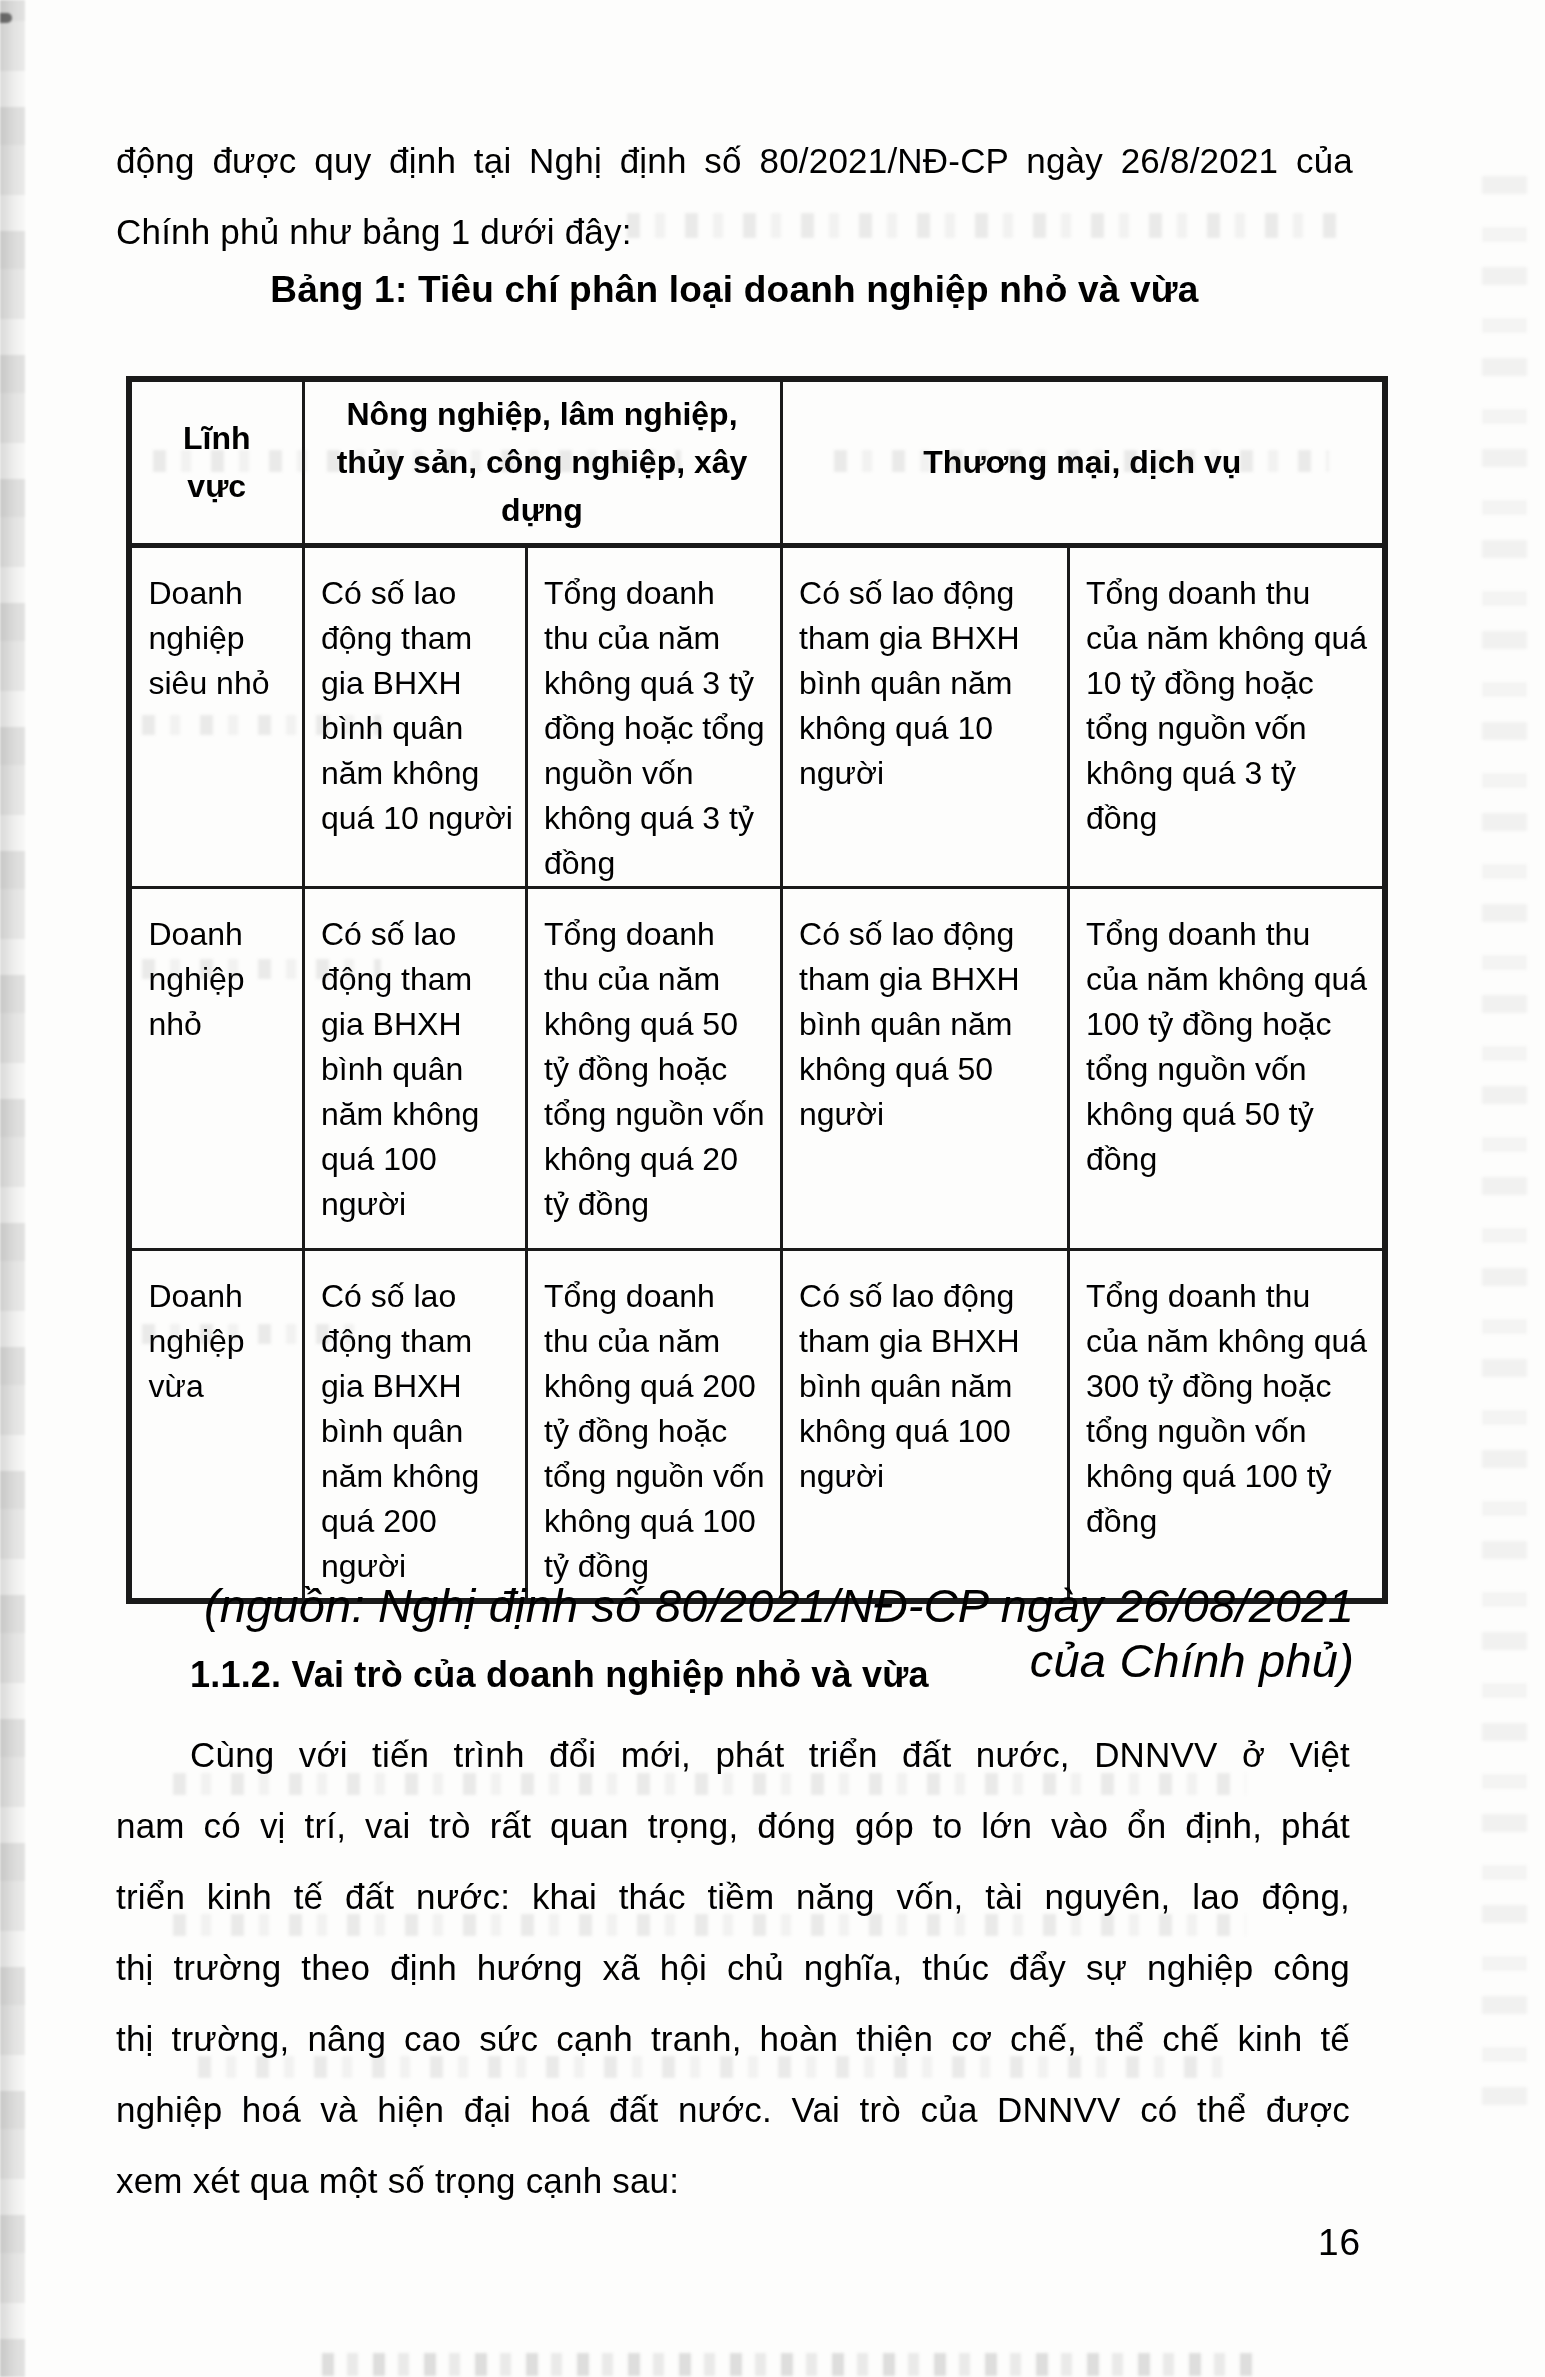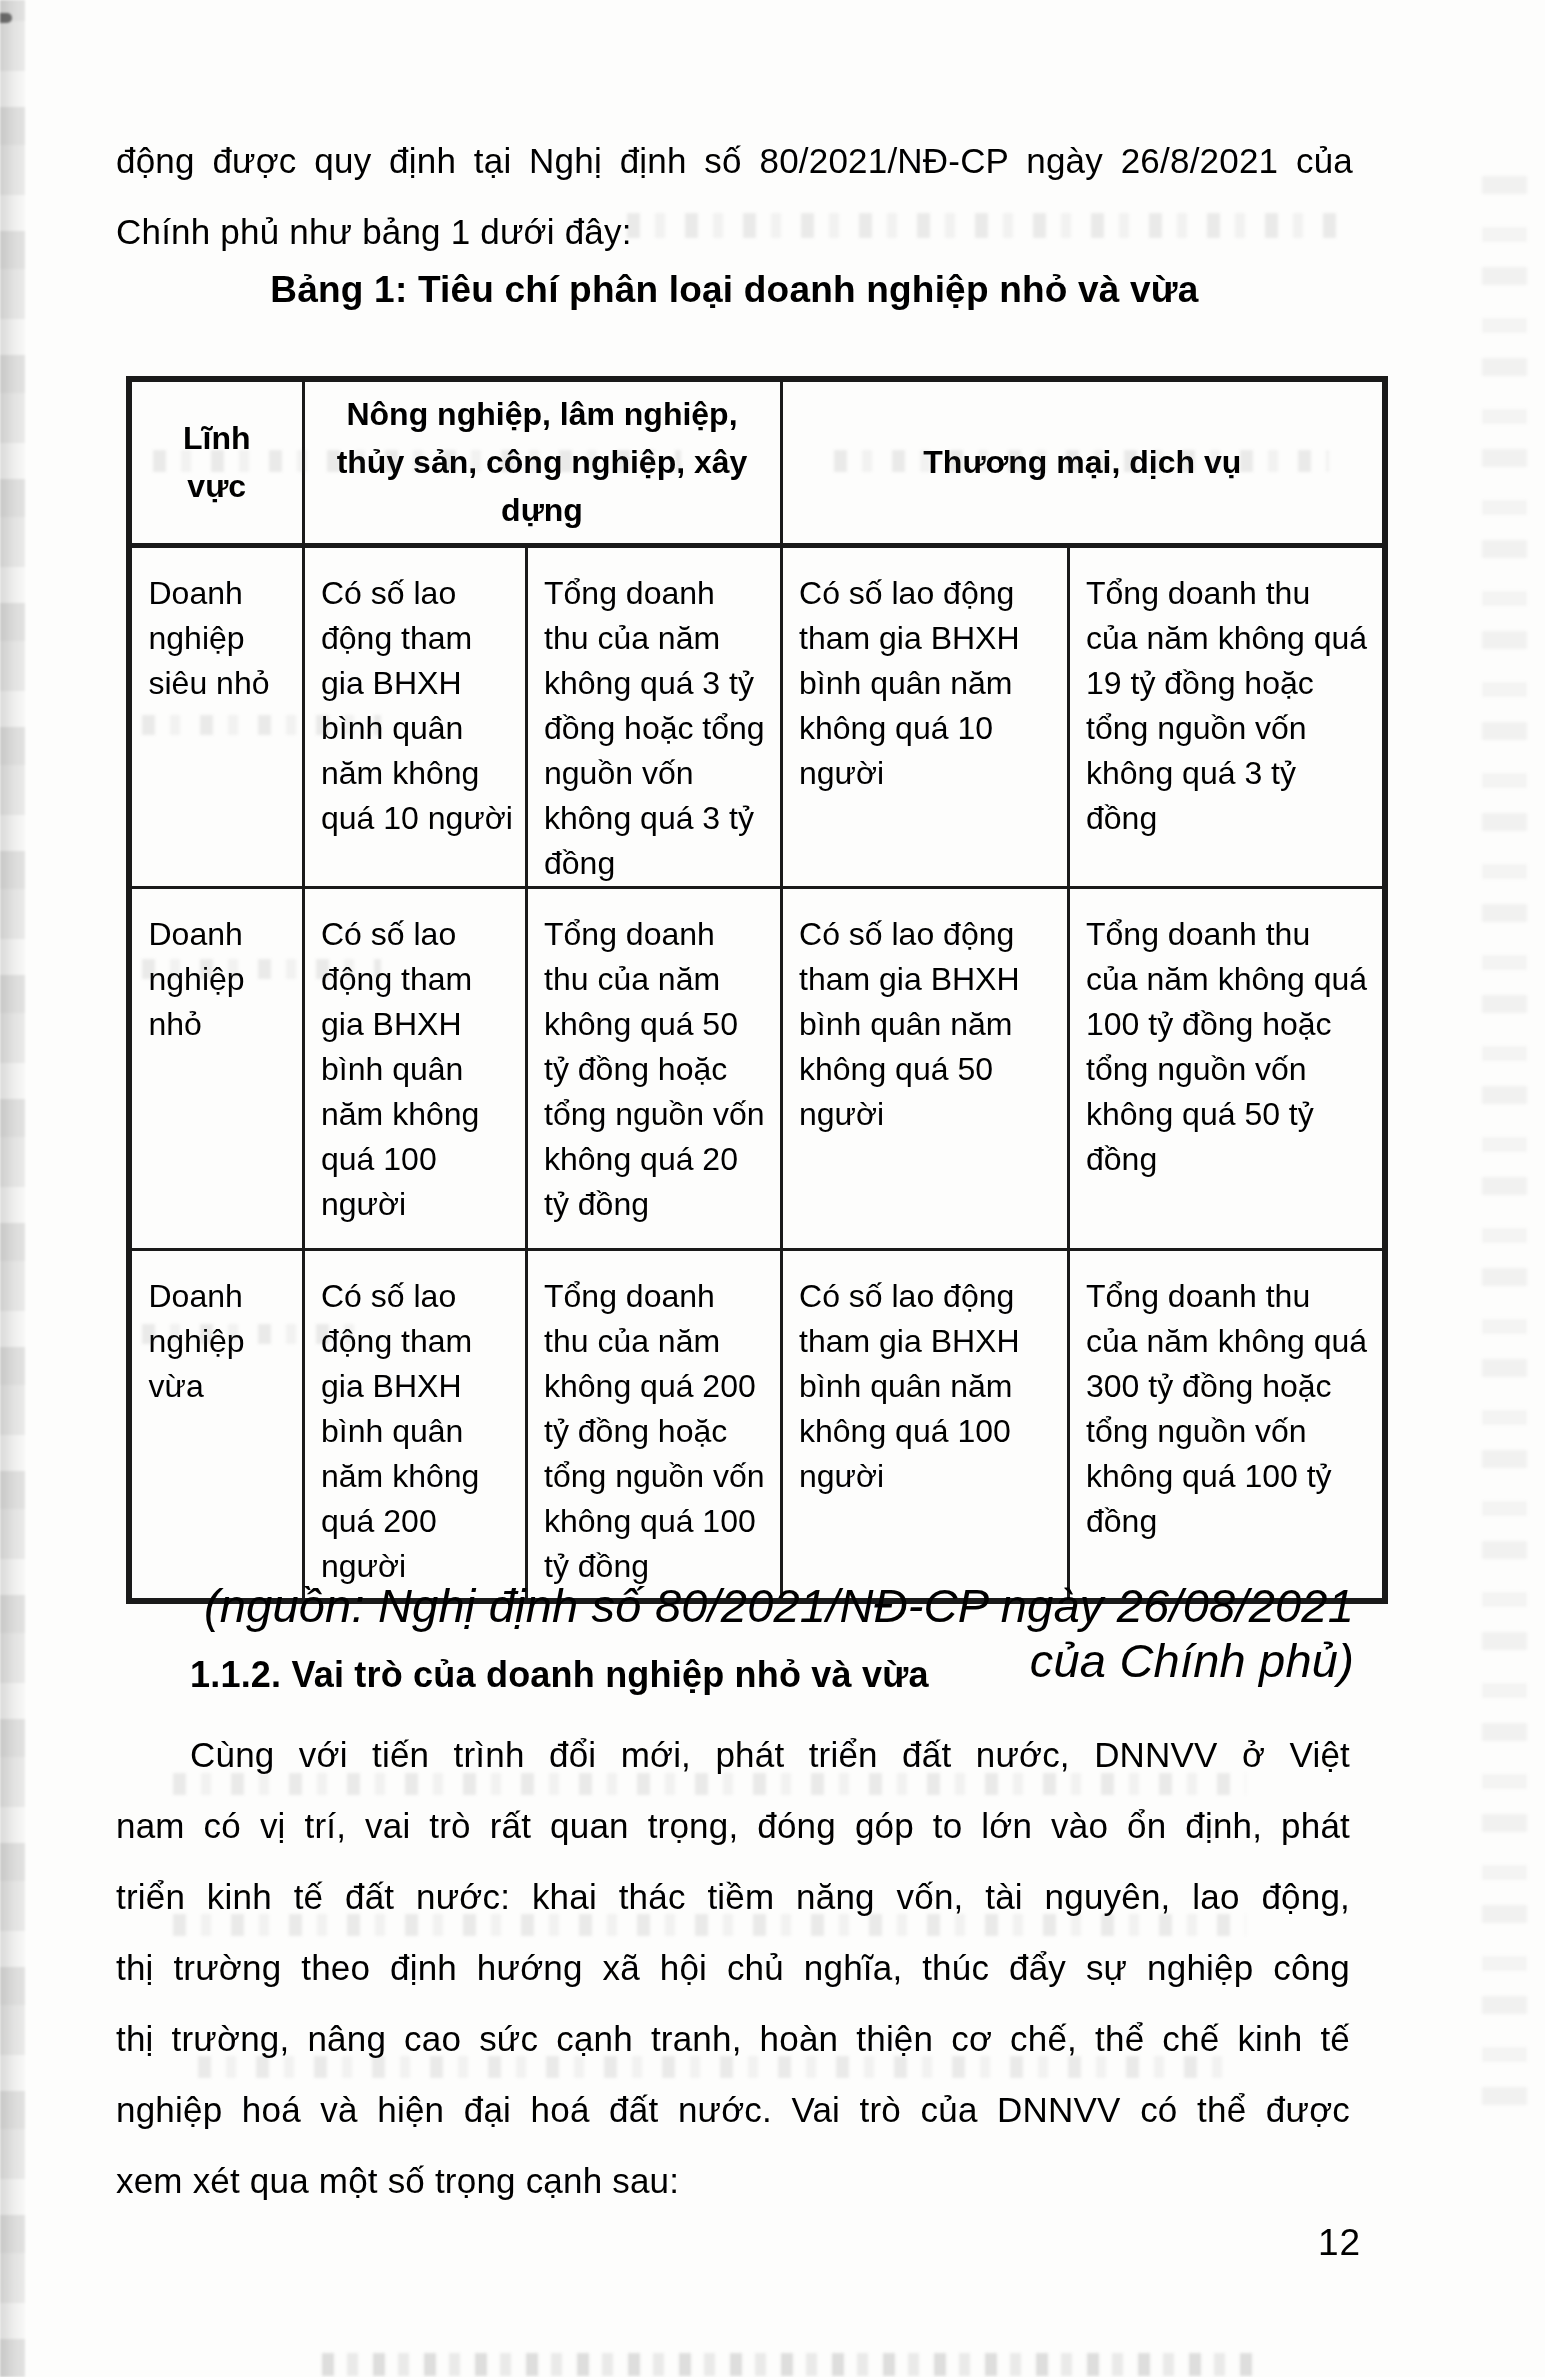--- a/index.html
+++ b/index.html
@@ -124,21 +124,21 @@
         <tr class="row-head">
       <td>Lĩnh vực</td>
       <td colspan="2">Nông nghiệp, lâm nghiệp, thủy sản, công nghiệp, xây dựng</td>
       <td colspan="2">Thương mại, dịch vụ</td>
     </tr>
     <tr class="row-1">
       <td>Doanh nghiệp siêu nhỏ</td>
       <td>Có số lao động tham gia BHXH bình quân năm không quá 10 người</td>
       <td>Tổng doanh thu của năm không quá 3 tỷ đồng hoặc tổng nguồn vốn không quá 3 tỷ đồng</td>
       <td>Có số lao động tham gia BHXH bình quân năm không quá 10 người</td>
-      <td>Tổng doanh thu của năm không quá 19 tỷ đồng hoặc tổng nguồn vốn không quá 3 tỷ đồng</td>
+      <td>Tổng doanh thu của năm không quá 10 tỷ đồng hoặc tổng nguồn vốn không quá 3 tỷ đồng</td>
     </tr>
     <tr class="row-2">
       <td>Doanh nghiệp nhỏ</td>
       <td>Có số lao động tham gia BHXH bình quân năm không quá 100 người</td>
       <td>Tổng doanh thu của năm không quá 50 tỷ đồng hoặc tổng nguồn vốn không quá 20 tỷ đồng</td>
       <td>Có số lao động tham gia BHXH bình quân năm không quá 50 người</td>
       <td>Tổng doanh thu của năm không quá 100 tỷ đồng hoặc tổng nguồn vốn không quá 50 tỷ đồng</td>
     </tr>
     <tr class="row-3">
       <td>Doanh nghiệp vừa</td>
@@ -157,21 +157,21 @@
   <div class="body-par">
     <span class="line jl first">Cùng với tiến trình đổi mới, phát triển đất nước, DNNVV ở Việt</span>
     <span class="line jl">nam có vị trí, vai trò rất quan trọng, đóng góp to lớn vào ổn định, phát</span>
     <span class="line jl">triển kinh tế đất nước: khai thác tiềm năng vốn, tài nguyên, lao động,</span>
     <span class="line jl">thị trường theo định hướng xã hội chủ nghĩa, thúc đẩy sự nghiệp công</span>
     <span class="line jl">thị trường, nâng cao sức cạnh tranh, hoàn thiện cơ chế, thể chế kinh tế</span>
     <span class="line jl">nghiệp hoá và hiện đại hoá đất nước. Vai trò của DNNVV có thể được</span>
     <span class="line">xem xét qua một số trọng cạnh sau:</span>
   </div>
 
-  <div class="page-number">12</div>
+  <div class="page-number">16</div>
 
   <div class="bleed" style="top:213px;left:627px;width:710px;height:25px;"></div>
   <div class="bleed" style="top:450px;left:153px;width:528px;height:21.5px;"></div>
   <div class="bleed" style="top:450px;left:834px;width:495px;height:21.5px;"></div>
   <div class="bleed" style="top:715px;left:142px;width:239px;height:20px;"></div>
   <div class="bleed" style="top:959px;left:142px;width:239px;height:20px;"></div>
   <div class="bleed" style="top:1324px;left:142px;width:231px;height:20px;"></div>
   <div class="bleed" style="top:1773px;left:173px;width:1073px;height:21.5px;"></div>
   <div class="bleed" style="top:1914px;left:173px;width:1073px;height:21.5px;"></div>
   <div class="bleed" style="top:2056px;left:198px;width:1032px;height:21.5px;"></div>

